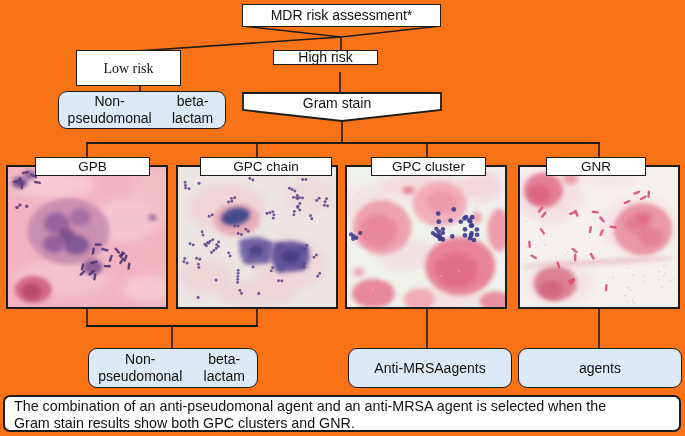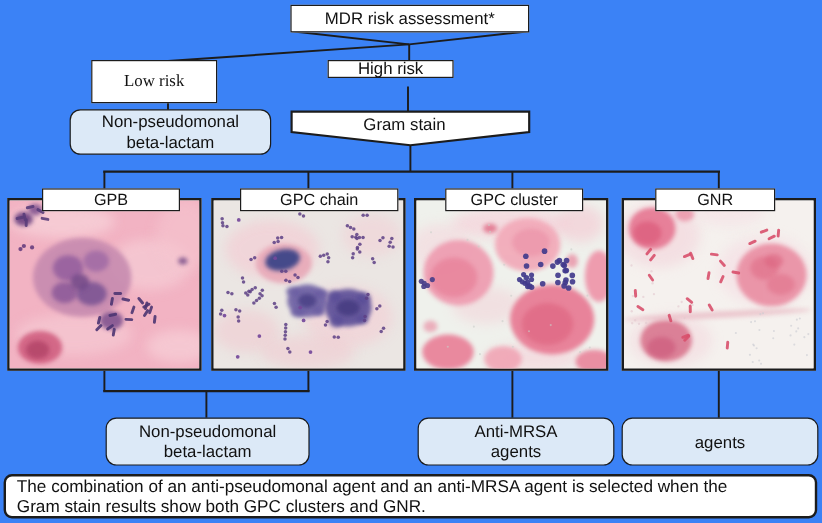--- a/index.html
+++ b/index.html
@@ -1,35 +1,35 @@
 <!DOCTYPE html>
 <html><head>
 <meta charset="utf-8">
 <style>
   html,body{margin:0;padding:0;background:#ffffff;}
   #canvas{
-    position:relative;width:685px;height:436px;background:#3b82f6;
+    position:relative;width:685px;height:436px;background:#f97316;
     font-family:"Liberation Sans","DejaVu Sans",sans-serif;color:#111;
     overflow:hidden;
   }
   #connectors{position:absolute;left:0;top:0;width:685px;height:436px;z-index:1;}
   .panel{position:absolute;top:165px;width:162px;height:144px;border:2px solid #1c1c1c;z-index:2;box-sizing:border-box;background:#eee;}
   .panel svg{display:block;width:100%;height:100%;}
   .wbox{
     position:absolute;background:#ffffff;border:1.6px solid #1c1c1c;z-index:3;
     display:flex;align-items:center;justify-content:center;text-align:center;
     font-size:14px;line-height:15px;box-sizing:border-box;
   }
   .plabel{
     position:absolute;top:157px;height:19px;background:#ffffff;border:1.8px solid #1c1c1c;z-index:4;
     display:flex;align-items:center;justify-content:center;font-size:13.5px;box-sizing:border-box;
   }
   .outcome{
     position:absolute;border:1.7px solid #1c1c1c;border-radius:9px;z-index:3;
-    display:flex;flex-direction:column;align-items:center;justify-content:center;
+    display:flex;flex-direction:row;align-items:center;justify-content:center;
     font-size:14px;line-height:17px;text-align:center;box-sizing:border-box;
   }
   .gramlabel{
     position:absolute;left:243px;top:93px;width:188px;height:20px;z-index:3;
     display:flex;align-items:center;justify-content:center;font-size:14px;
   }
   #footnote{
     position:absolute;left:3px;top:395px;width:678px;height:37px;background:#fff;
     border:2px solid #1c1c1c;border-radius:7px;z-index:3;box-sizing:border-box;
     padding:1px 0 0 9px;font-size:14.3px;line-height:16.5px;

